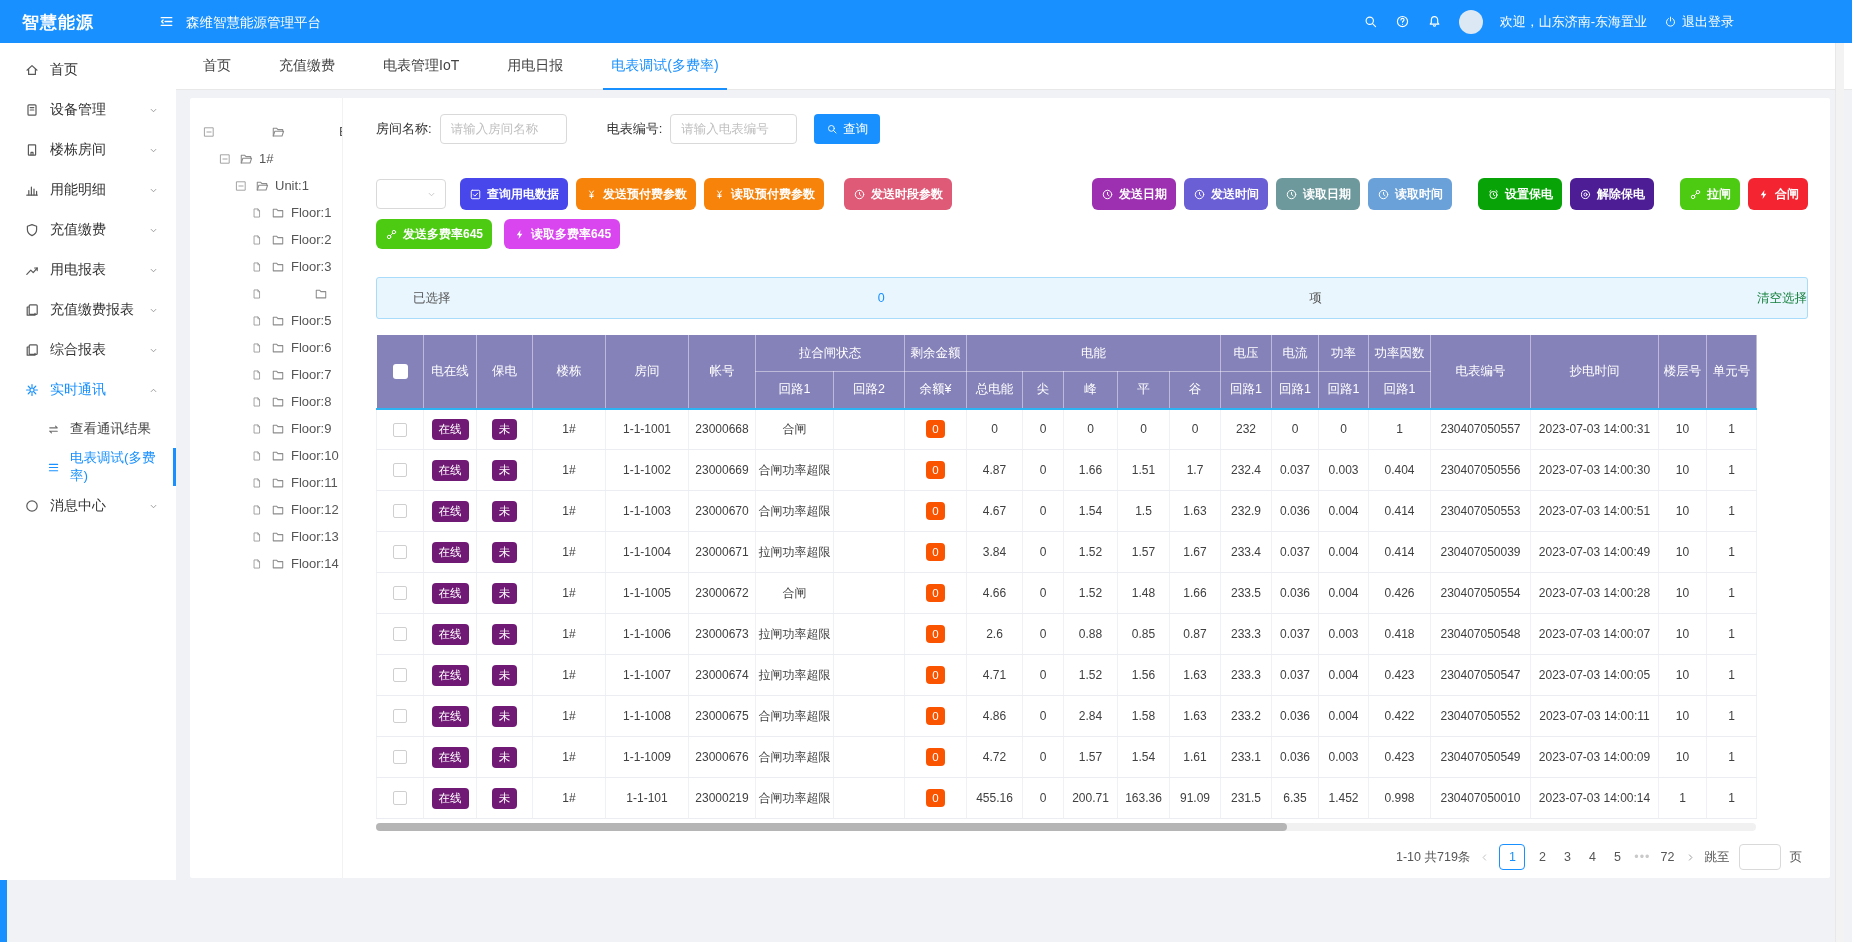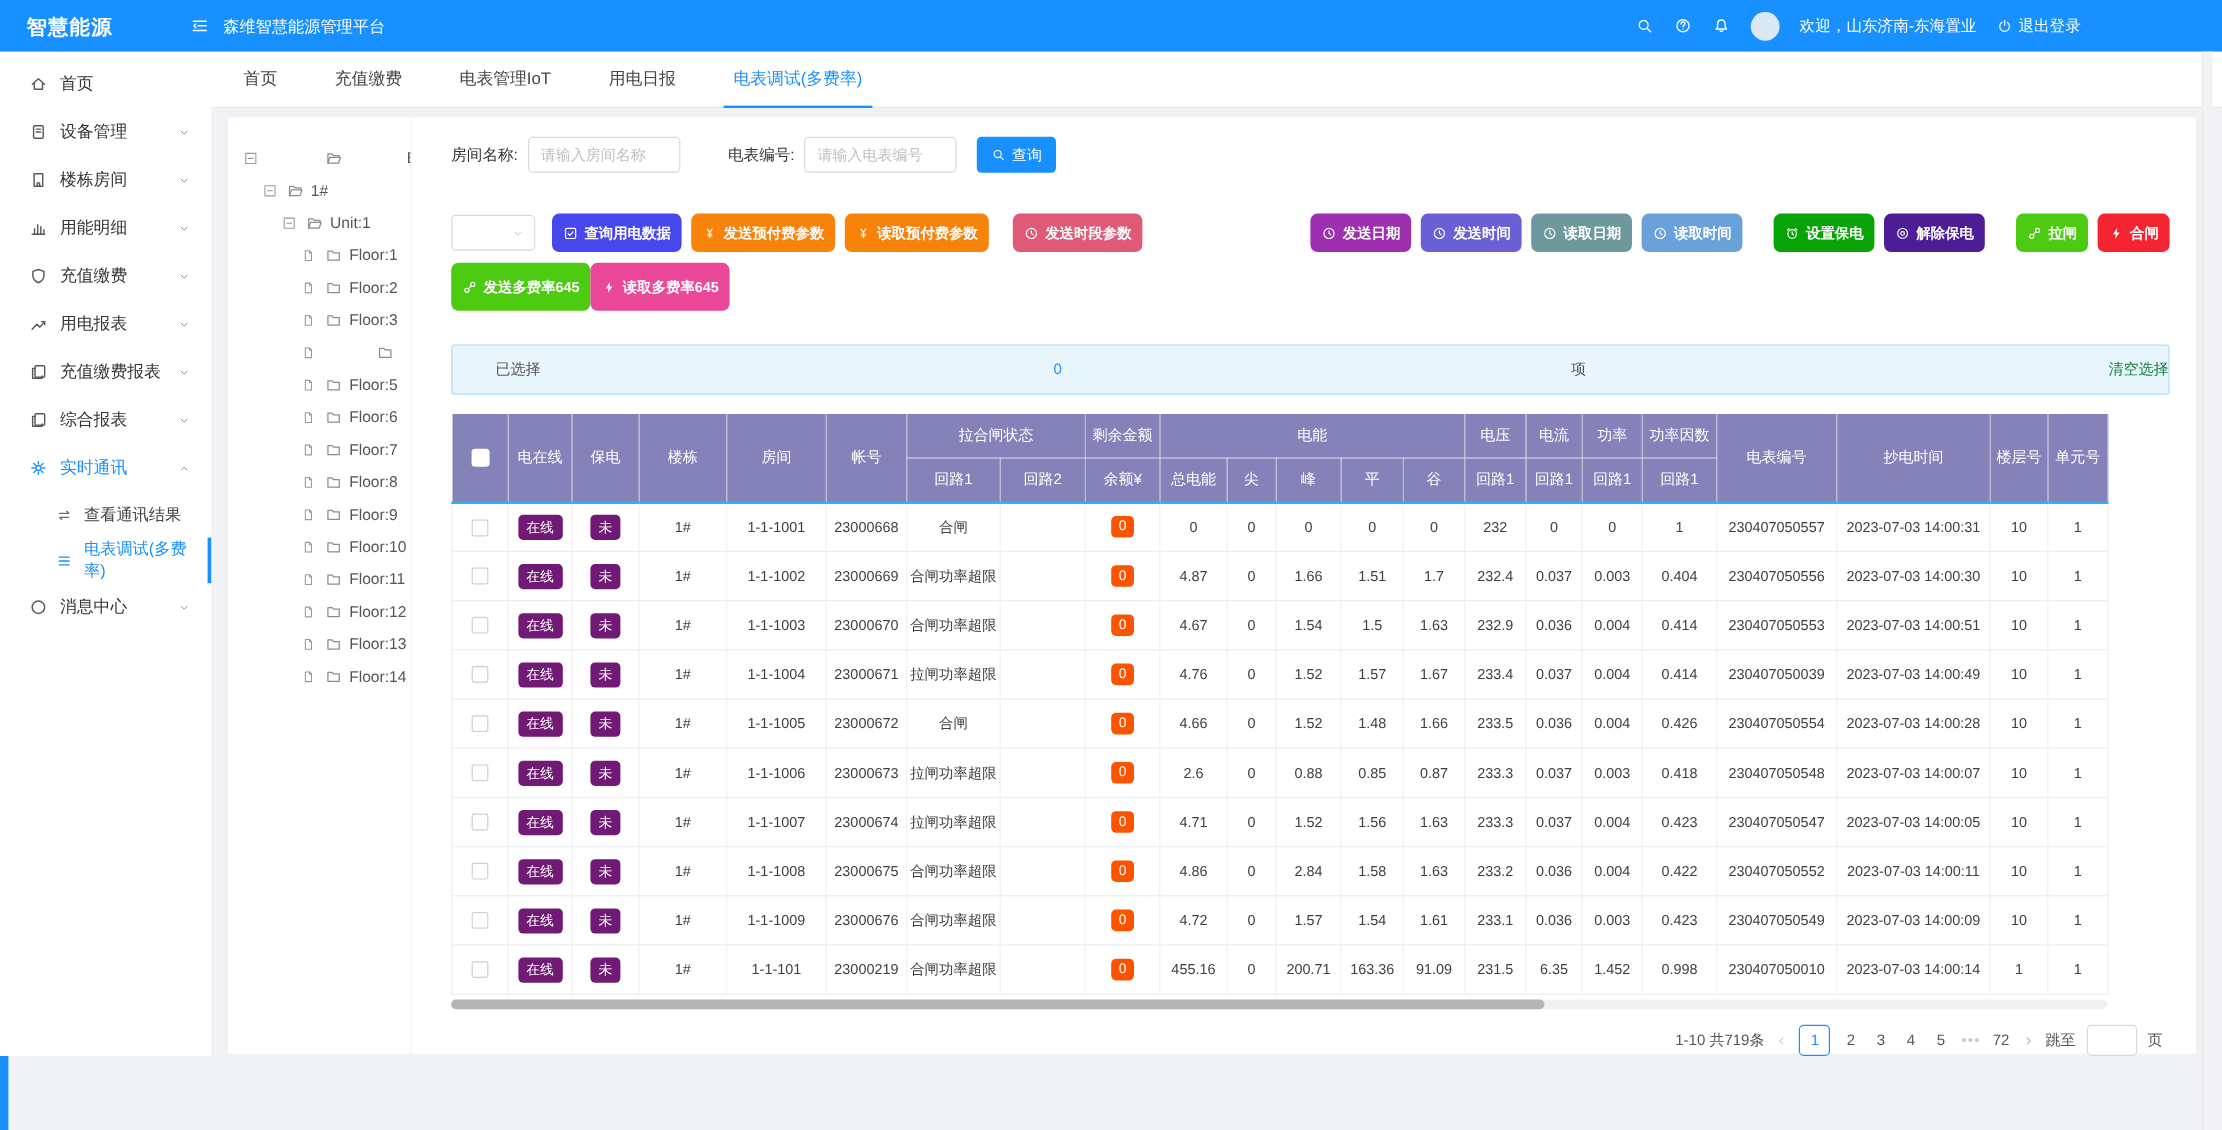--- a/index.html
+++ b/index.html
@@ -60,21 +60,21 @@
   .search-btn { margin-left:17px; height:30px; padding:0 12px; background:#1890ff; color:#fff; border:none; border-radius:4px; font-size:12.5px; display:inline-flex; align-items:center; gap:5px; cursor:pointer; font-family:inherit; }
   .search-btn .bi { width:12px; height:12px; }
 
   .toolbar { margin-top:34px; }
   .trow { display:flex; align-items:center; }
   .tselect { width:70px; height:30px; border:1px solid #d9d9d9; border-radius:4px; display:flex; align-items:center; justify-content:flex-end; padding-right:8px; color:#bfbfbf; cursor:pointer; background:#fff; }
   .tselect .bi { width:11px; height:11px; }
   .abtn { height:32px; padding:0 9px; border:none; border-radius:6px; color:#fff; font-size:12px; font-weight:600; display:inline-flex; align-items:center; gap:5px; cursor:pointer; margin-left:8px; white-space:nowrap; font-family:inherit; }
   .abtn .bi { width:13px; height:13px; }
   .trow2 { margin-top:9px; }
-  .trow2 .abtn { height:40px; margin-left:0; }
+  .trow2 .abtn { height:30px; margin-left:0; margin-right:12px; }
 
   .selbar { margin-top:28px; height:42px; background:#e9f6fe; border:1px solid #a8dcfa; border-radius:3px; display:flex; align-items:center; padding-left:36px; font-size:12.5px; color:#555;justify-content:space-between; }
   .selbar .cnt { color:#1890ff; margin:0 3px 0 6px; }
   .selbar .clear { color:#15803d; margin-left:14px; cursor:pointer; }
 
   
   .grid-wrap { margin-top:15px; }
   table.grid { border-collapse:collapse; table-layout:fixed; width:1380px; }
   .grid thead th { background:#8582b9; color:#fff; font-weight:400; font-size:12.5px; height:37px; border:1px solid rgba(255,255,255,.45); padding:2px; }
   .grid tbody td { font-size:12px; color:#404040; text-align:center; height:41px; border-bottom:1px solid #ebedf3; border-right:1px solid #f0f1f5; padding:2px; overflow:hidden; white-space:nowrap; }
@@ -689,21 +689,21 @@
             <button class="abtn" style="background: rgb(76, 203, 18);">
               <span class="bi">
                 <svg viewBox="0 0 16 16" width="100%" height="100%" fill="none" stroke="currentColor" stroke-width="1.2" stroke-linecap="round" stroke-linejoin="round">
                   <circle cx="5" cy="11" r="2.1"></circle>
                   <circle cx="11" cy="5" r="2.1"></circle>
                   <path d="M6.5 9.5l3-3"></path>
                 </svg>
               </span>
               <span>发送多费率645</span>
             </button>
-            <button class="abtn" style="background: #ec4899;">
+            <button class="abtn" style="background: #d946ef;">
               <span class="bi">
                 <svg viewBox="0 0 16 16" width="100%" height="100%" fill="none" stroke="currentColor" stroke-width="1.2" stroke-linecap="round" stroke-linejoin="round">
                   <path fill="currentColor" stroke="none" d="M9.2 2.4L4.6 8.8h2.9L6.9 13.6l4.6-6.4H8.6z"></path>
                 </svg>
               </span>
               <span>读取多费率645</span>
             </button>
           </div>
       </div>
 
@@ -851,21 +851,21 @@
               <tr>
                 <td><span class="cbx"></span></td>
                 <td><span class="b-green">在线</span></td>
                 <td><span class="b-green">未</span></td>
                 <td>1#</td>
                 <td>1-1-1004</td>
                 <td>23000671</td>
                 <td>拉闸功率超限</td>
                 <td></td>
                 <td><span class="b-orange">0</span></td>
-                <td>4.76</td>
+                <td>3.84</td>
                 <td>0</td>
                 <td>1.52</td>
                 <td>1.57</td>
                 <td>1.67</td>
                 <td>233.4</td>
                 <td>0.037</td>
                 <td>0.004</td>
                 <td>0.414</td>
                 <td>230407050039</td>
                 <td>2023-07-03 14:00:49</td>

